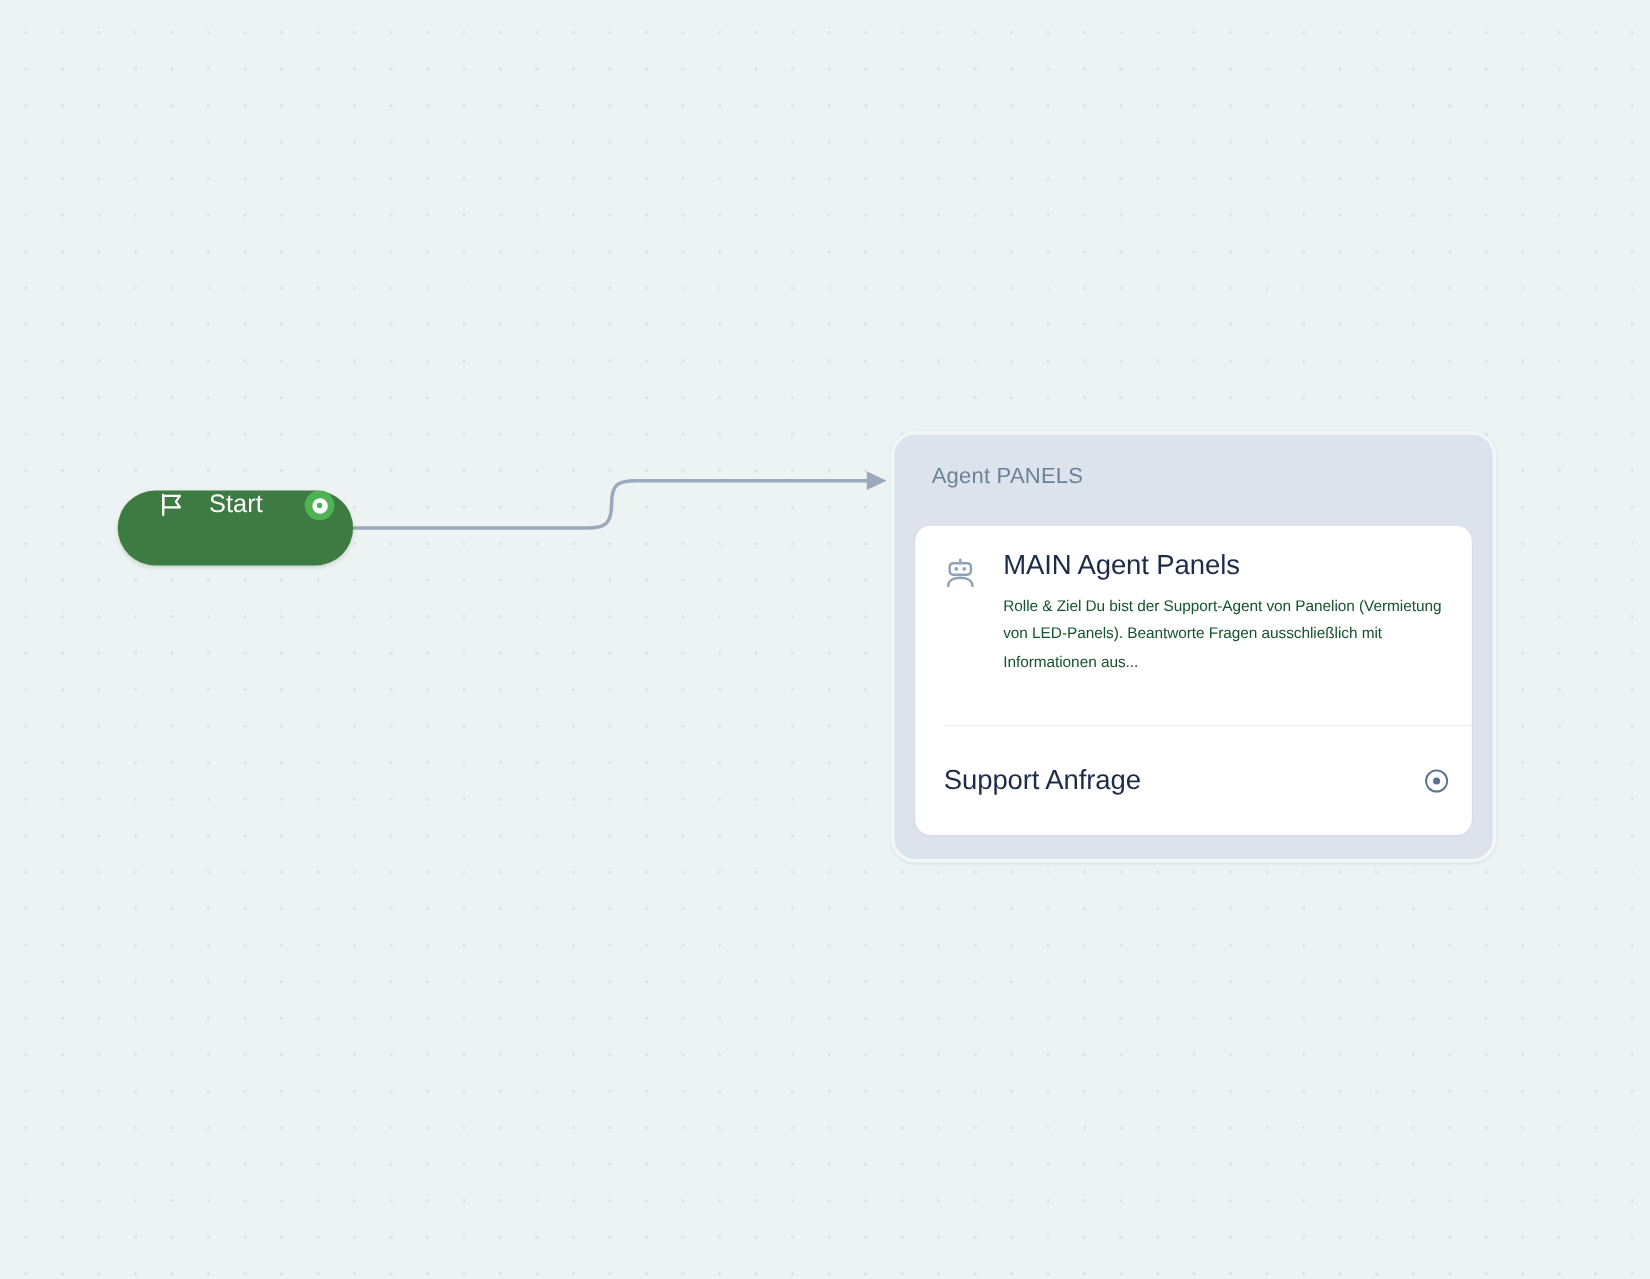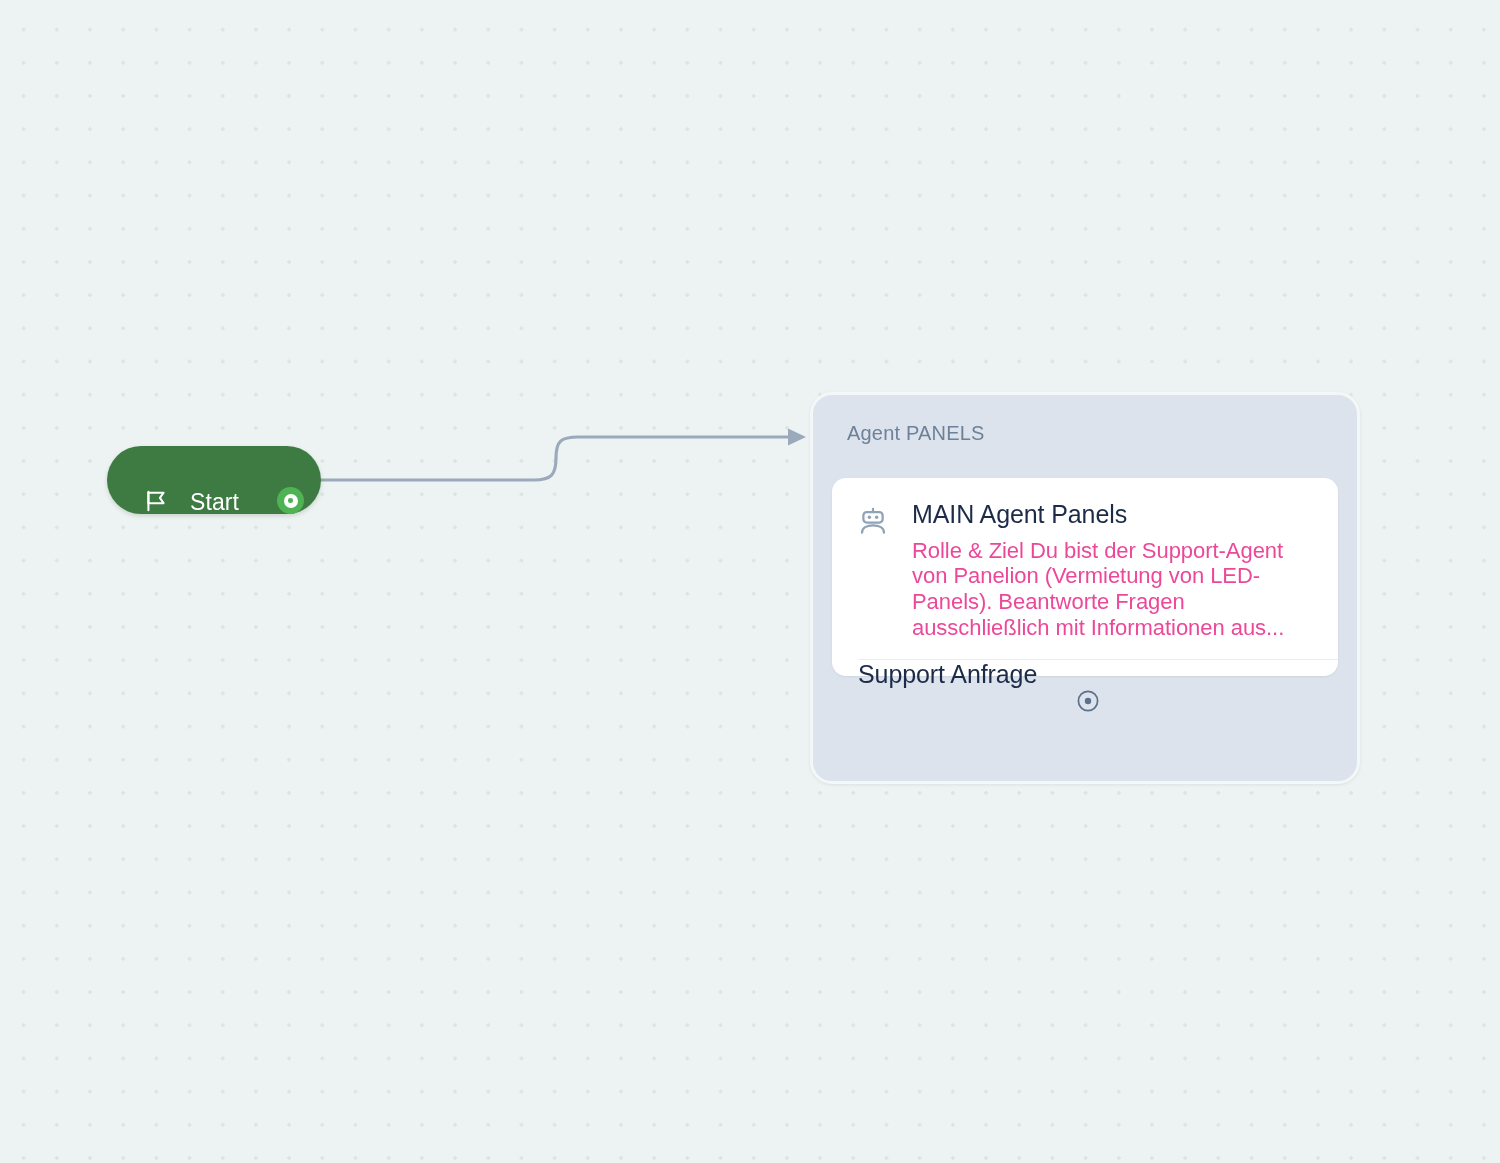--- a/index.html
+++ b/index.html
@@ -39,21 +39,21 @@
   #start-node {
     position: absolute;
     left: 107px;
     top: 446px;
     width: 214px;
     height: 68px;
     border-radius: 34px;
     background: #3d7b42;
     box-shadow: 0 2px 4px rgba(40,70,50,0.18);
     display: flex;
-    align-items: flex-end;
+    align-items: flex-start;
     box-sizing: border-box;
     padding-left: 36px;
     padding-right: 17px;
   }
   #start-node .flag-icon {
     width: 26px;
     height: 26px;
     flex: 0 0 auto;
     display: block;
   }
@@ -113,21 +113,21 @@
     font-size: 20px;
     color: #6d8199;
     letter-spacing: 0.2px;
     white-space: nowrap;
   }
   #agent-card {
     position: absolute;
     left: 19px;
     top: 83px;
     width: 506px;
-    height: 198px;
+    height: 281px;
     box-sizing: border-box;
     background: #ffffff;
     border-radius: 14px;
     box-shadow: 0 1px 2px rgba(90,110,130,0.10);
   }
   #agent-card .card-main {
     display: flex;
     padding: 22px 26px 0 26px;
     box-sizing: border-box;
   }
@@ -145,44 +145,43 @@
   }
   #agent-card .card-heading {
     font-size: 25px;
     color: #1c2b48;
     line-height: 1.18;
     letter-spacing: -0.1px;
     white-space: nowrap;
   }
   #agent-card .card-desc {
     margin-top: 8px;
-    font-size: 22px;
+    font-size: 14px;
     line-height: 25.8px;
-    color: #ec4899;
+    color: #14532d;
     letter-spacing: -0.05px;
   }
   #agent-card .card-divider {
     position: absolute;
     left: 26px;
     right: 0px;
     top: 181px;
     height: 1px;
     background: #e8edf3;
   }
   #agent-card .card-footer {
     position: absolute;
     left: 0;
     right: 0;
     top: 182px;
     height: 99px;
     display: flex;
     align-items: center;
     padding: 0 20px 0 26px;
     box-sizing: border-box;
-    flex-direction: column;
   }
   #agent-card .footer-label {
     font-size: 25px;
     color: #1c2b48;
     letter-spacing: -0.1px;
     margin-right: auto;
     white-space: nowrap;
   }
   #agent-card .footer-port {
     width: 24px;

